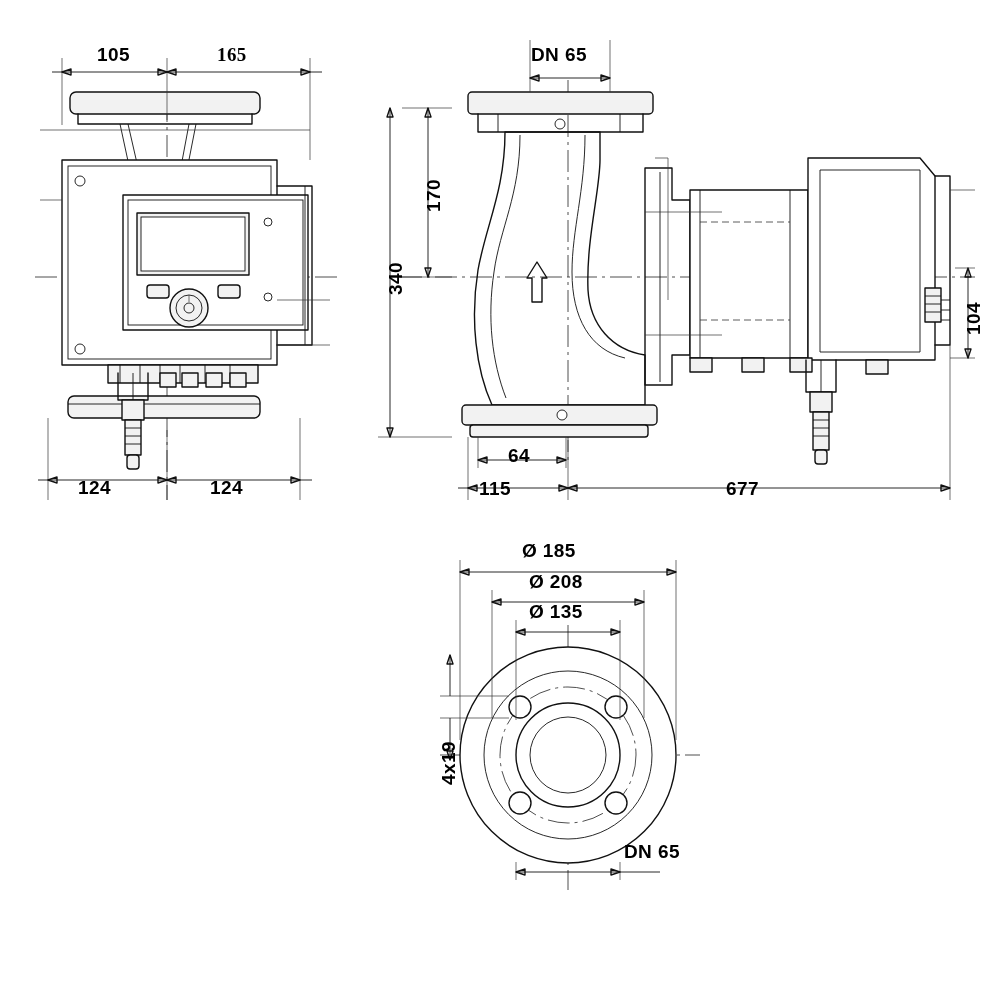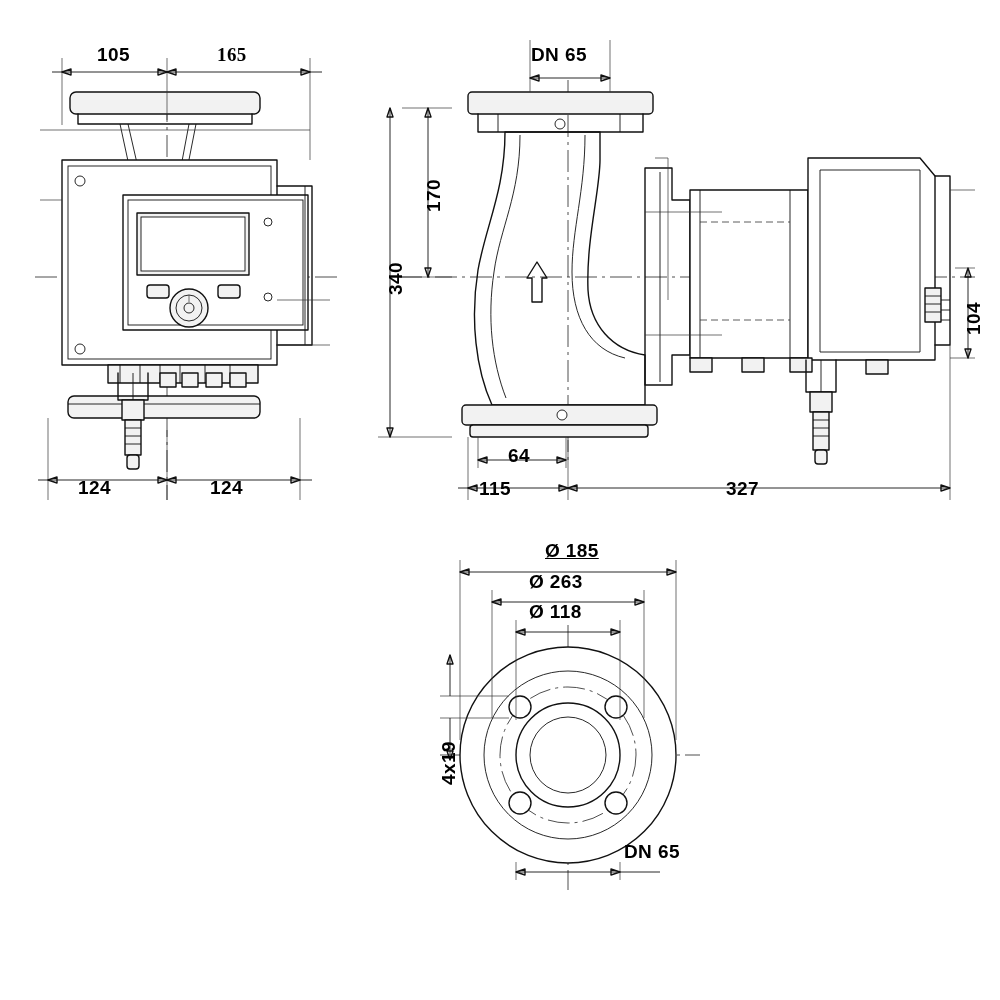--- a/index.html
+++ b/index.html
@@ -316,22 +316,22 @@
   <div class="dimlabel" style="left:97px; top:44px;">105</div>
   <div class="dimlabel" style="left:217px; top:44px;font-family:Liberation Serif, serif;">165</div>
   <div class="dimlabel" style="left:78px; top:477px;">124</div>
   <div class="dimlabel" style="left:210px; top:477px;">124</div>
 
   <div class="dimlabel" style="left:531px; top:44px;">DN 65</div>
   <div class="dimlabel rot" style="left:423px; top:212px;">170</div>
   <div class="dimlabel rot" style="left:385px; top:295px;">340</div>
   <div class="dimlabel" style="left:508px; top:445px;">64</div>
   <div class="dimlabel" style="left:479px; top:478px;">115</div>
-  <div class="dimlabel" style="left:726px; top:478px;">327</div>
+  <div class="dimlabel" style="left:726px; top:478px;">677</div>
   <div class="dimlabel rot" style="left:963px; top:335px;">104</div>
 
-  <div class="dimlabel" style="left:545px; top:540px;text-decoration:underline;">Ø 185</div>
-  <div class="dimlabel" style="left:529px; top:571px;">Ø 263</div>
-  <div class="dimlabel" style="left:529px; top:601px;">Ø 118</div>
+  <div class="dimlabel" style="left:522px; top:540px;">Ø 185</div>
+  <div class="dimlabel" style="left:529px; top:571px;">Ø 208</div>
+  <div class="dimlabel" style="left:529px; top:601px;">Ø 135</div>
   <div class="dimlabel rot" style="left:438px; top:785px;">4x19</div>
   <div class="dimlabel" style="left:624px; top:841px;">DN 65</div>
 
 </div>
 
 </body></html>

